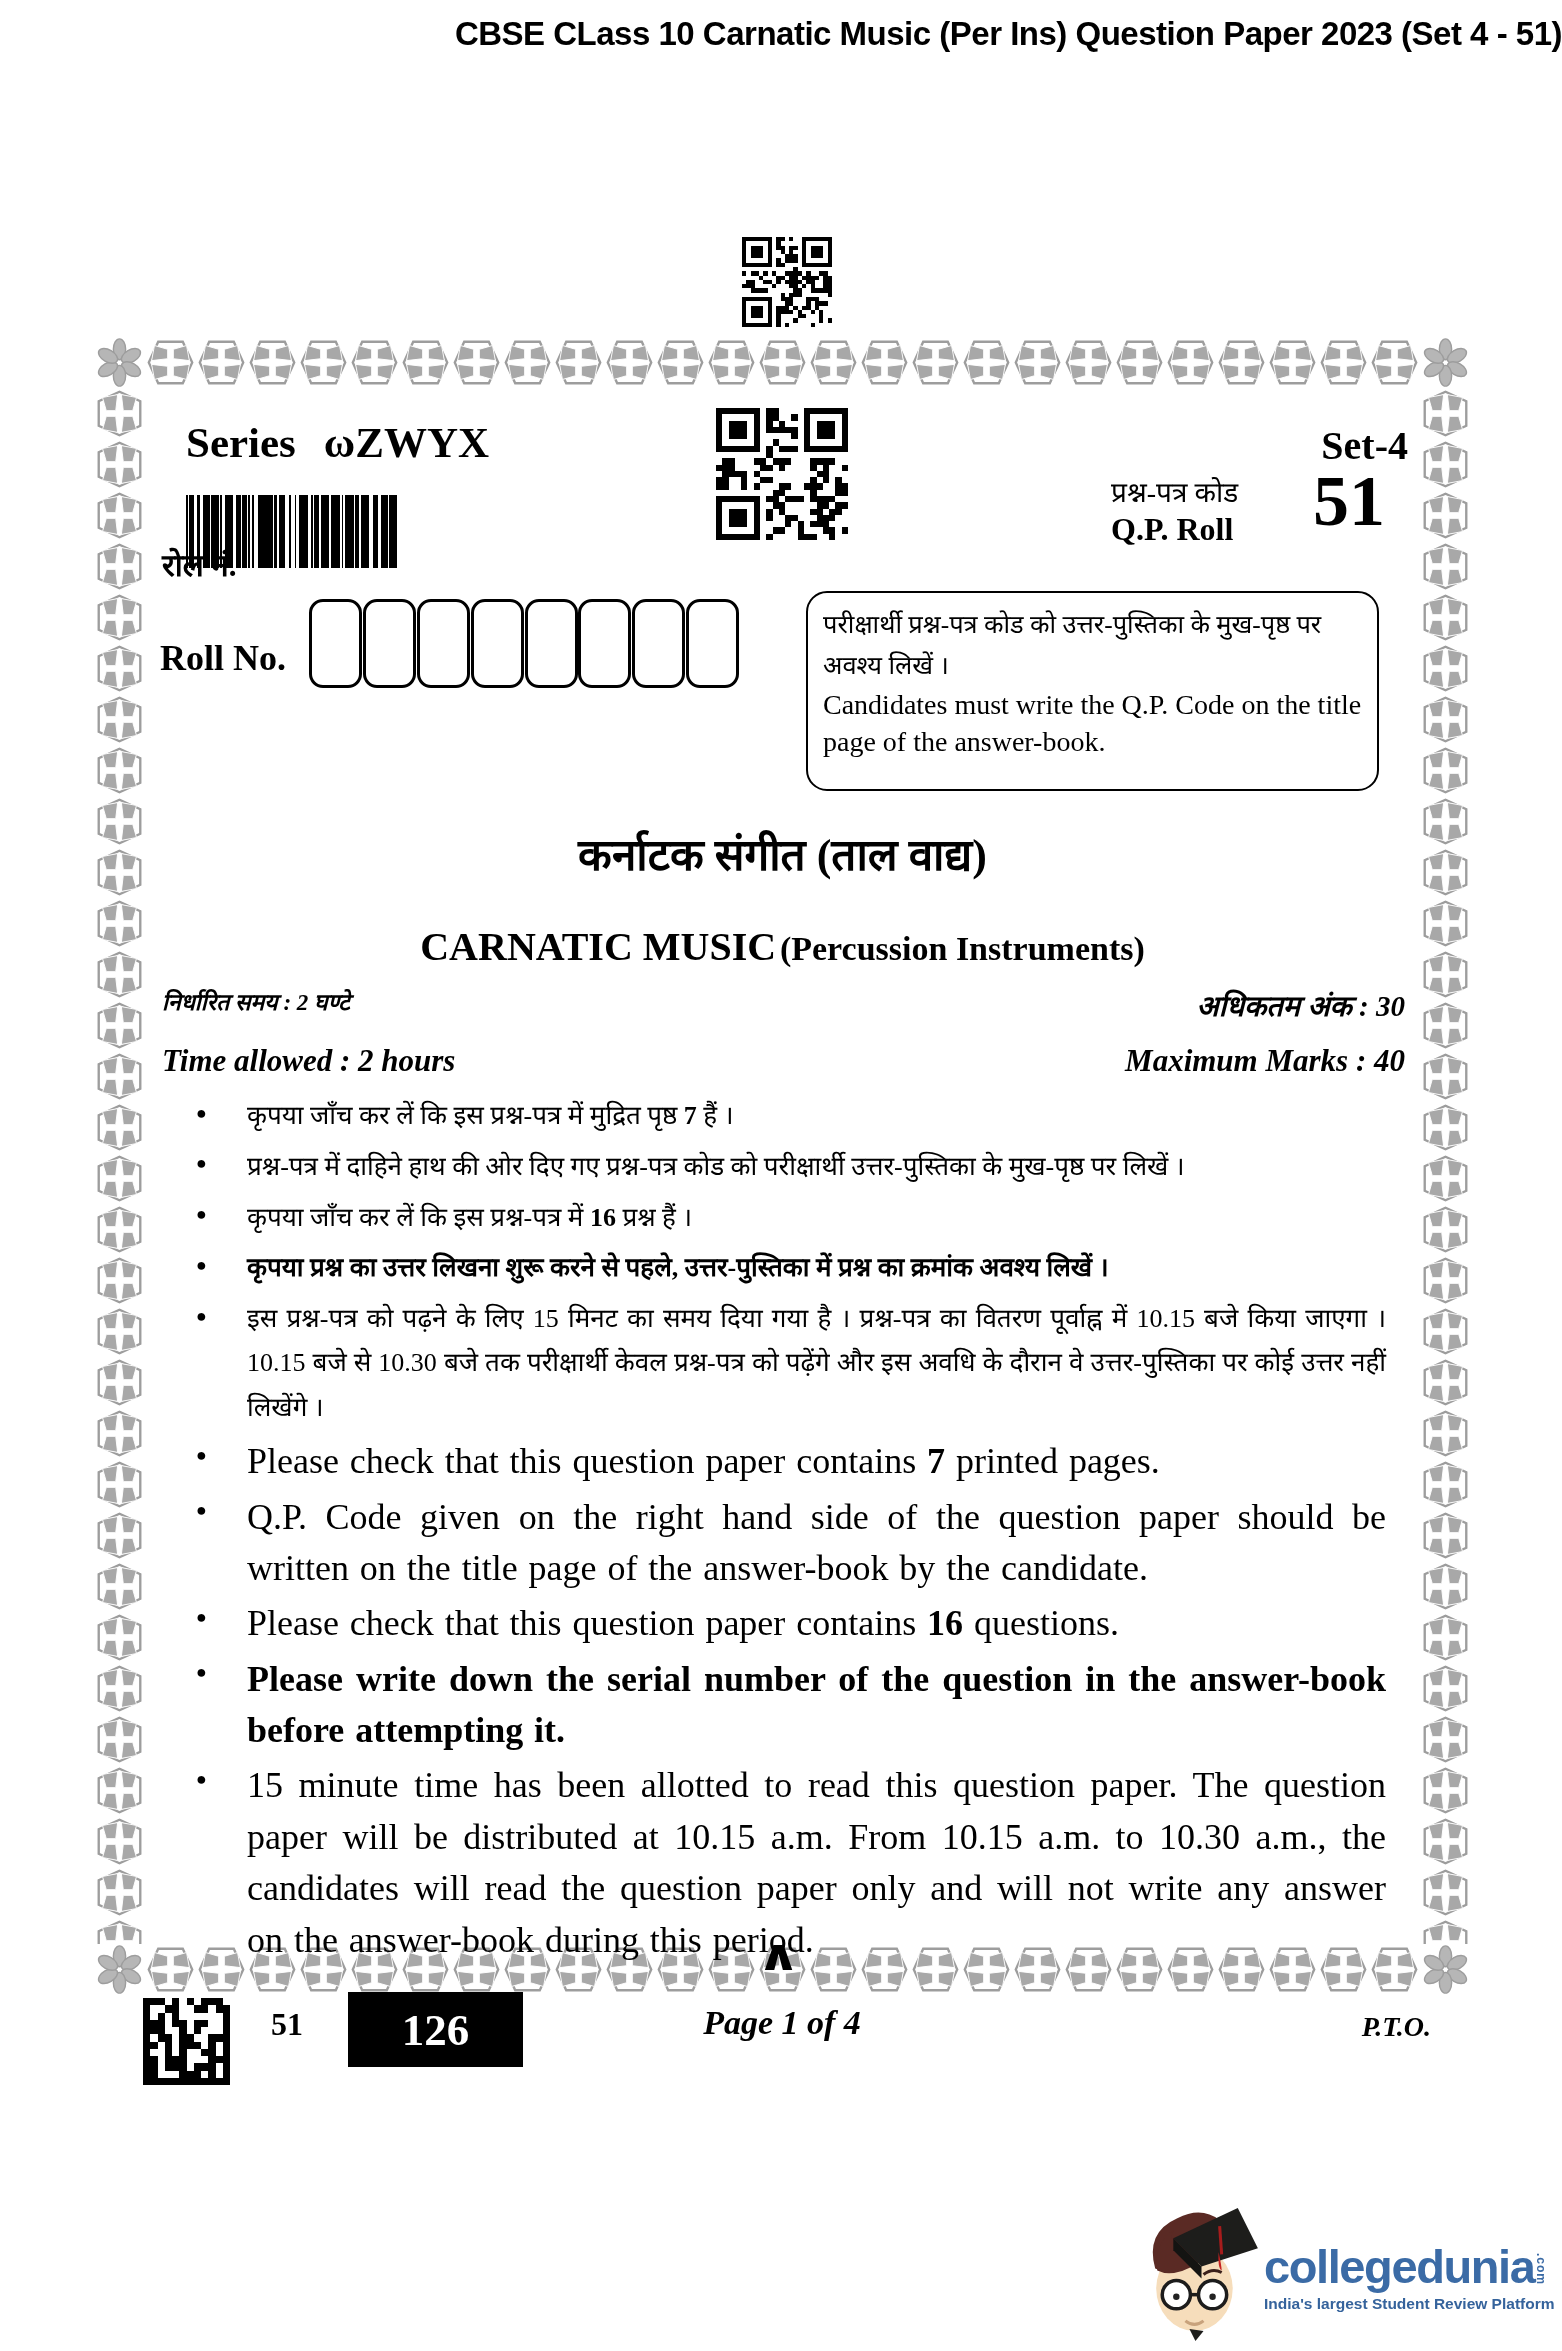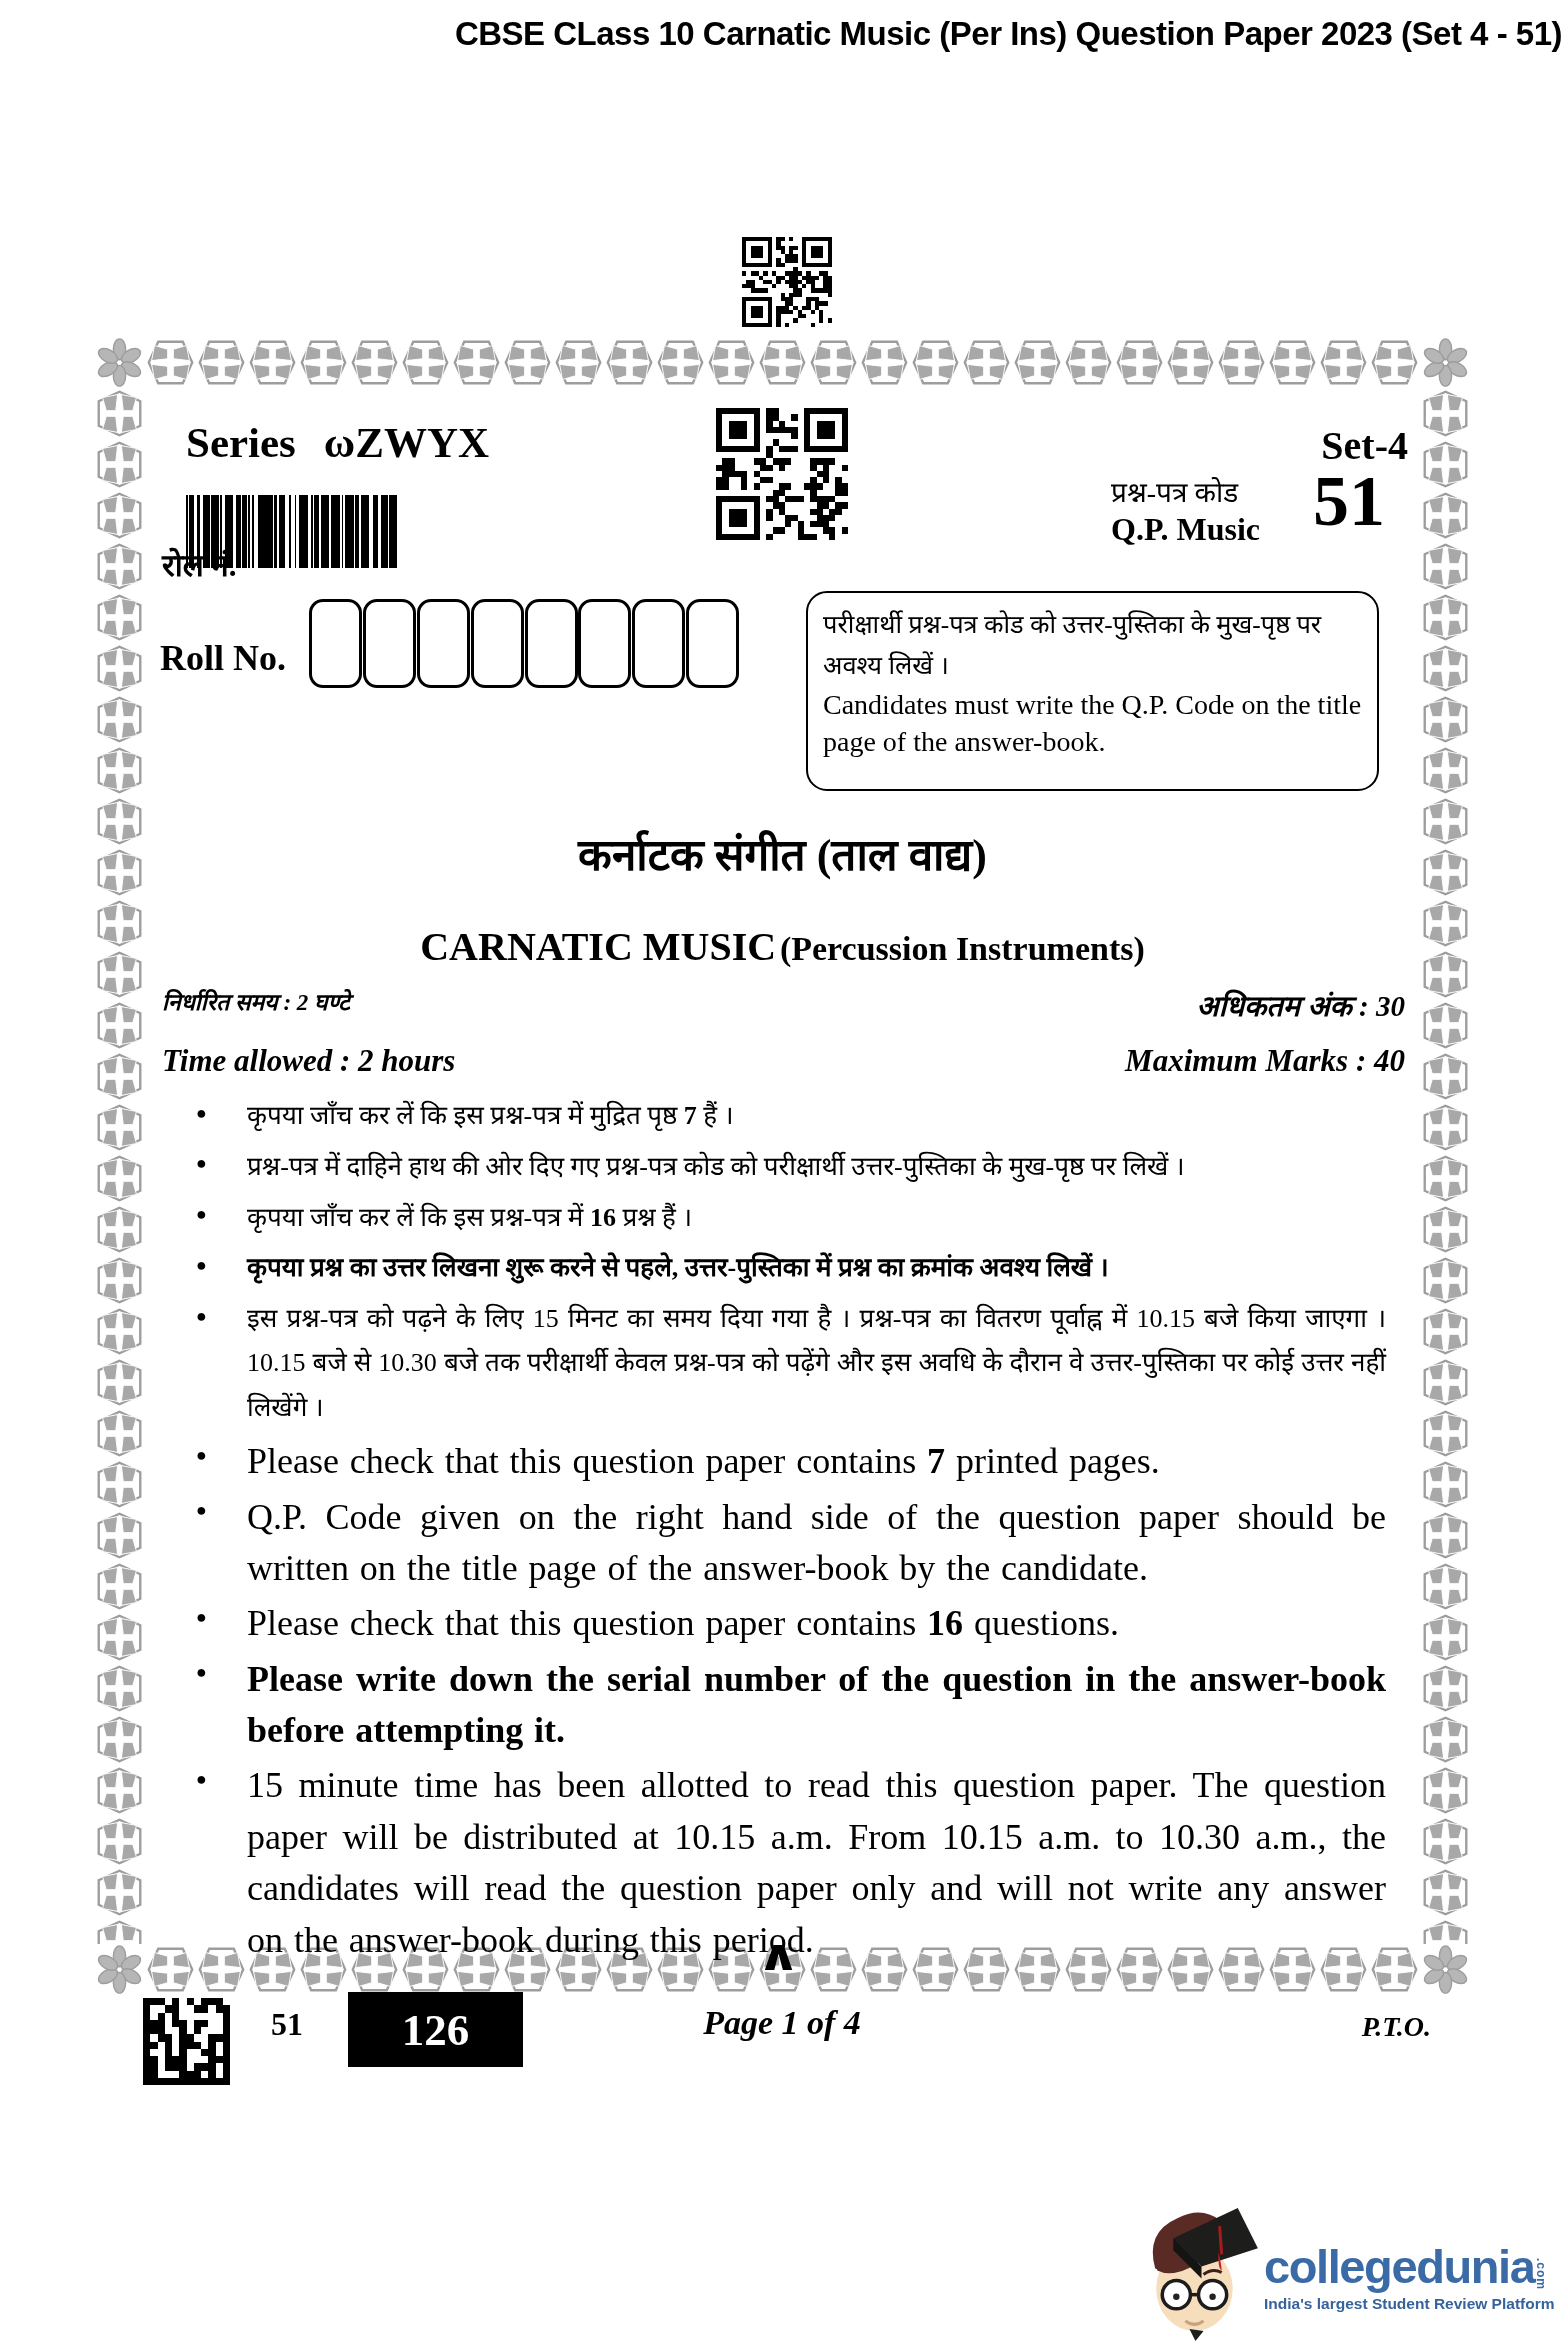--- a/index.html
+++ b/index.html
@@ -80,21 +80,21 @@
 
   #f51{position:absolute;left:271px;top:2006px;font-size:32px;font-weight:bold}
   #f126{position:absolute;left:348px;top:1992px;width:175px;height:75px;background:#000;color:#fff;
         display:flex;align-items:center;justify-content:center;font-size:45px;font-weight:bold}
   #fpage{position:absolute;left:603px;top:2004px;width:358px;text-align:center;font-size:34px;font-weight:bold;font-style:italic}
   #fpto{position:absolute;left:1318px;top:2011px;width:113px;text-align:right;font-size:28px;font-weight:bold;font-style:italic}
 
   #logo{position:absolute;right:7.5px;top:2198px;display:flex;align-items:flex-start}
   #mascot{width:121px;height:146px;margin-right:3.8px;flex:none}
   .logo-col{padding-top:45px}
-  .logo-row{display:flex;align-items:flex-end}
+  .logo-row{display:flex;align-items:center}
   .logo-word{font-family:var(--sans);font-weight:bold;font-size:47px;line-height:1;color:var(--blue);letter-spacing:-1.4px}
   .logo-tld{writing-mode:vertical-rl;font-family:var(--sans);font-weight:bold;font-size:12.2px;color:var(--blue);margin-top:5.6px;letter-spacing:0.9px}
   .logo-tag{font-family:var(--sans);font-weight:bold;font-size:15.5px;color:#35639c;margin-top:4.7px}
 </style>
 </head>
 <body>
 
 <div class="page">
 
   <div class="hdr">CBSE CLass 10 Carnatic Music (Per Ins) Question Paper 2023 (Set 4 - 51)</div>
@@ -2130,21 +2130,21 @@
       <div style="width: 5.6px; background: rgb(0, 0, 0);"></div>
       <div style="width: 2.8px;"></div>
       <div style="width: 6.6px; background: rgb(0, 0, 0);"></div>
       <div style="width: 1.9px;"></div>
       <div style="width: 7.5px; background: rgb(0, 0, 0);"></div>
       <div style="width: 1.9px;"></div>
     </div>
 
   <div id="qpblock">
     <div class="qp-hi">प्रश्न-पत्र कोड</div>
-    <div class="qp-en">Q.P. Music</div>
+    <div class="qp-en">Q.P. Roll</div>
   </div>
   <div id="qp51">51</div>
 
   <div id="roll-hi">रोल नं.</div>
   <div id="roll-en">Roll No.</div>
   <div id="rollboxes">
       <div class="rollbox"></div>
       <div class="rollbox"></div>
       <div class="rollbox"></div>
       <div class="rollbox"></div>

